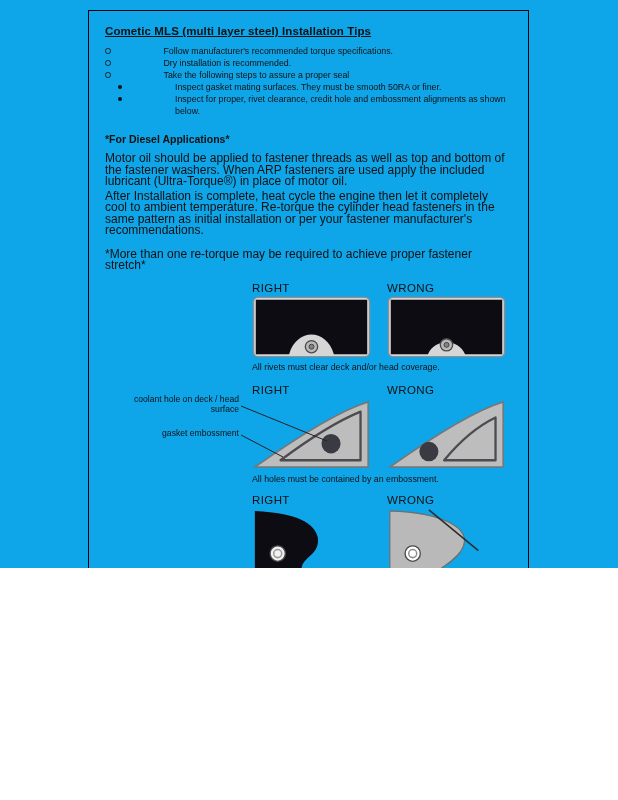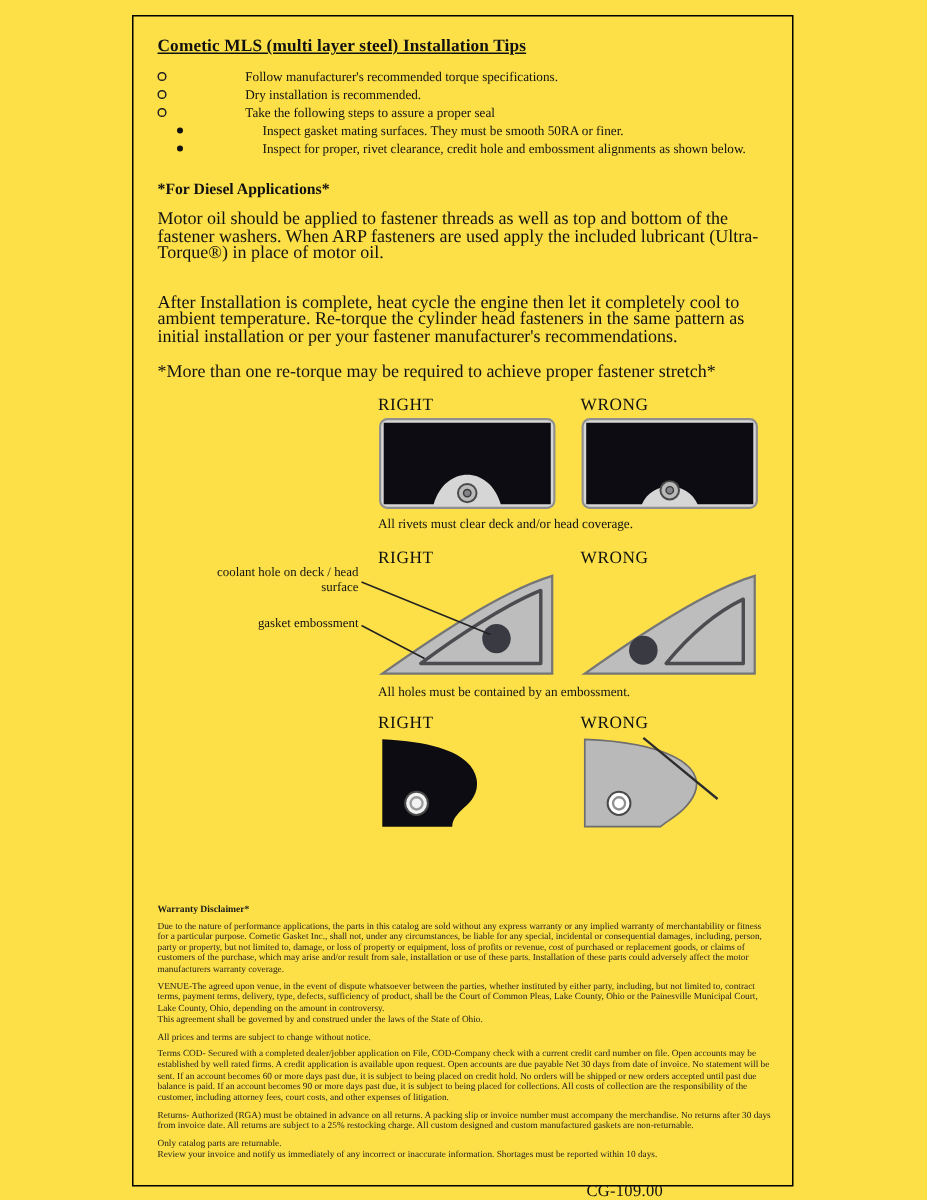--- a/index.html
+++ b/index.html
@@ -1,38 +1,38 @@
 <!DOCTYPE html>
 <html><head>
 <meta charset="utf-8">
 <style>
   html,body{margin:0;padding:0;background:#ffffff;}
   .page{
-    position:relative;width:618px;height:800px;background:#fde047;overflow:hidden;
-    font-family:Liberation Serif, serif;color:#111;
+    position:relative;width:618px;height:568px;background:#0ea5e9;overflow:hidden;
+    font-family:Liberation Sans, sans-serif;color:#111;
   }
   .frame{
     position:absolute;left:88px;top:10px;width:441px;height:781px;
     border:1.5px solid #000;box-sizing:border-box;
     padding:12px 14px 0 16px;
   }
   .title{
     margin:2px 0 0 0;font-size:11.5px;font-weight:bold;text-decoration:underline;
     letter-spacing:0.1px;
   }
   .tips{margin-top:8px;}
   .li{display:flex;align-items:flex-start;font-size:8.8px;line-height:12px;}
   .li .txt{flex:1;margin-left:48px;}
   .l2{margin-left:13px;}
   .mk{flex:0 0 auto;margin-right:5px;}
   .ring{width:3.5px;height:3.5px;border:1px solid #222;border-radius:50%;margin-top:3.2px;}
   .dot{width:4px;height:4px;background:#111;border-radius:50%;margin-top:3.8px;}
   .diesel{margin:16px 0 0 0;font-size:10.5px;font-weight:bold;}
   .para{margin:8px 0 0 0;font-size:12px;line-height:11.5px;width:402px;}
-  .para.p2{margin-top:21px;}
+  .para.p2{margin-top:3px;}
   .note{margin-top:12px;}
   .preline{white-space:pre-line;}
 
   .diagrams{position:relative;margin-top:10px;height:326px;}
   .dhead{position:absolute;width:119px;text-align:left;font-size:11.5px;letter-spacing:0.4px;}
   .c1{left:147px;} .c2{left:282px;}
   .r1{top:0px;} .r2{top:102px;} .r3{top:212px;}
   .dimg{position:absolute;width:119px;display:block;}
   .i1{top:14px;height:62px;}
   .i2{top:116px;height:72px;}

